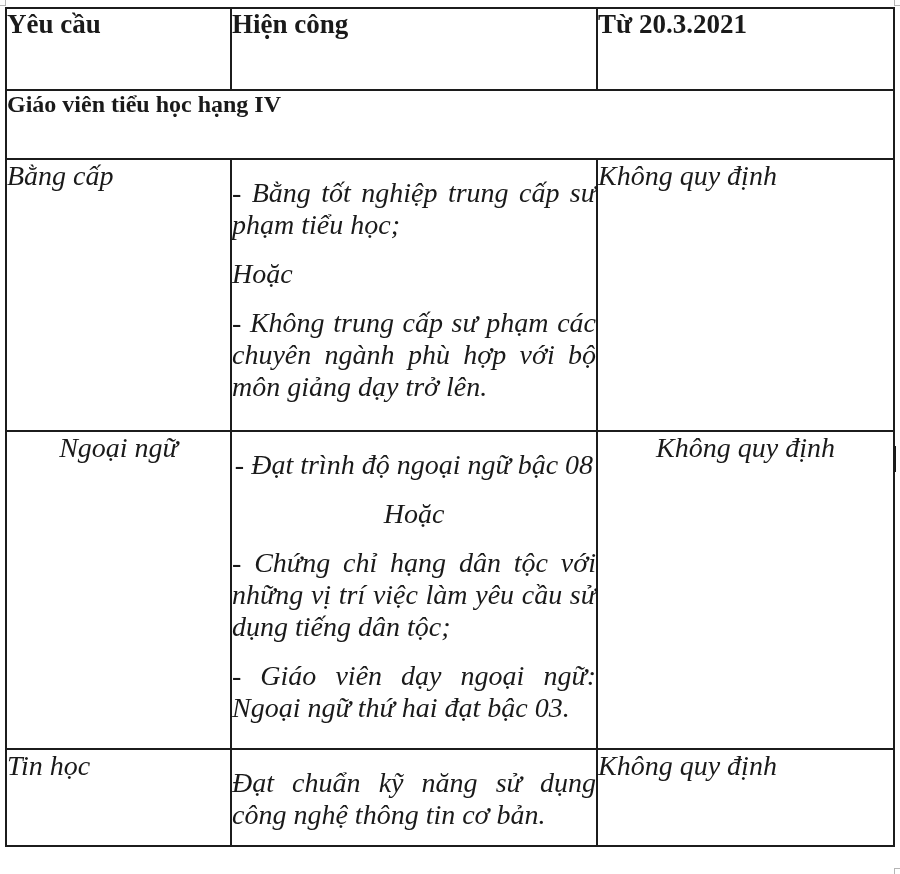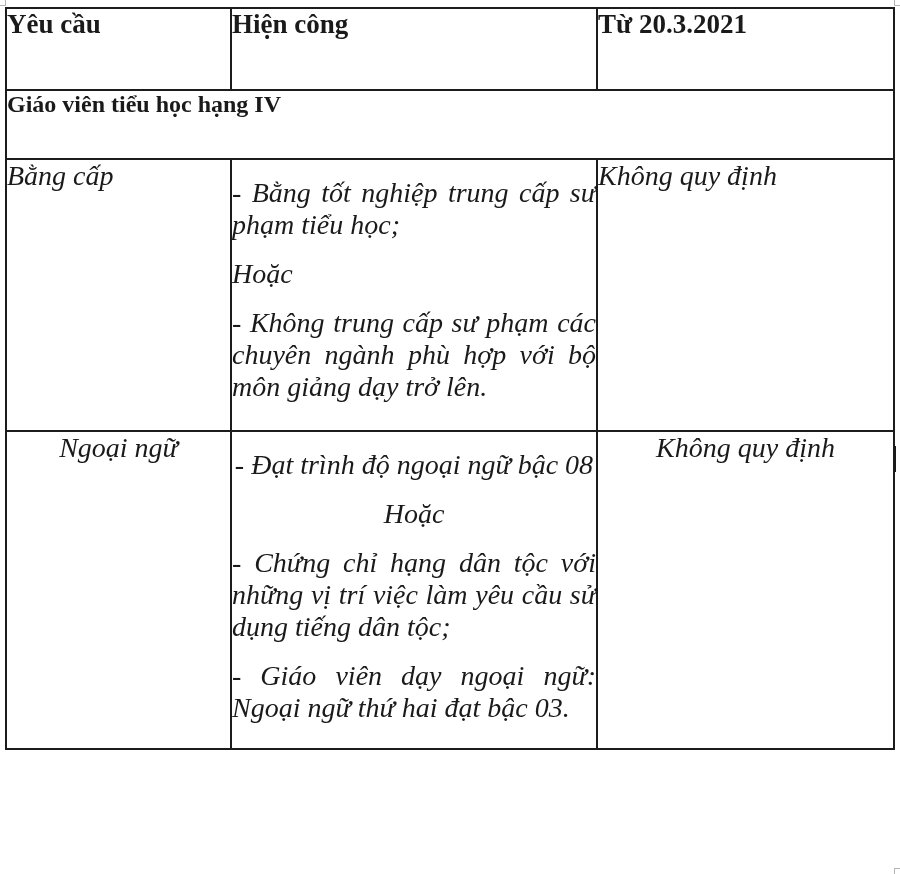--- a/index.html
+++ b/index.html
@@ -64,16 +64,23 @@
     <td class="c c1">Ngoại ngữ</td>
     <td class="c c2">
       <p class="para">- Đạt trình độ ngoại ngữ bậc 08</p>
       <p class="para">Hoặc</p>
       <p class="para just">- Chứng chỉ hạng dân tộc với những vị trí việc làm yêu cầu sử dụng tiếng dân tộc;</p>
       <p class="para just">- Giáo viên dạy ngoại ngữ: Ngoại ngữ thứ hai đạt bậc 03.</p>
     </td>
     <td class="c c3">Không quy định</td>
   </tr>
 
+  <tr class="r3">
+    <td class="c c1">Tin học</td>
+    <td class="c c2">
+      <p class="para just">Đạt chuẩn kỹ năng sử dụng công nghệ thông tin cơ bản.</p>
+    </td>
+    <td class="c c3">Không quy định</td>
+  </tr>
 </tbody>
   </table>
 
 <div class="caret"></div>
 
 </body></html>

